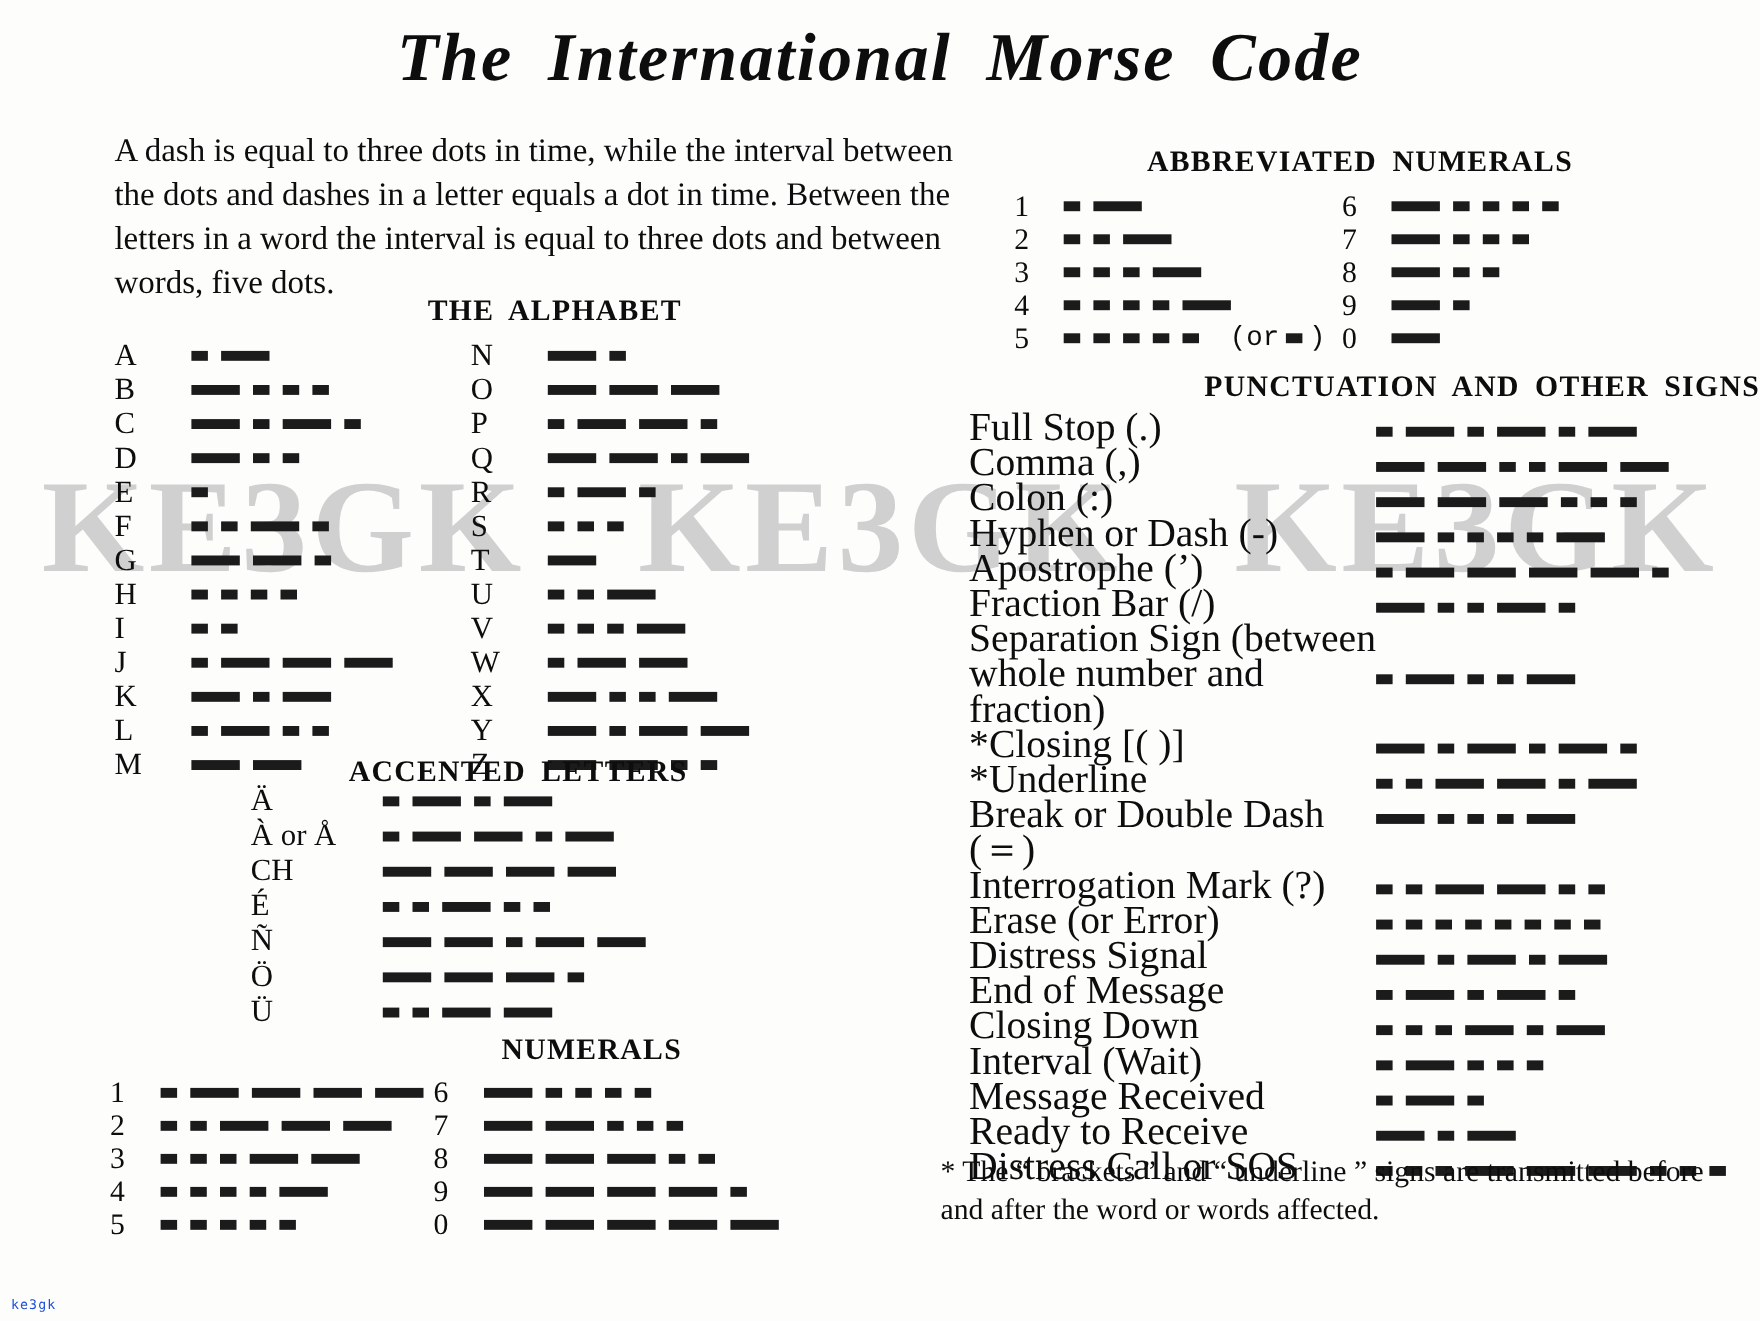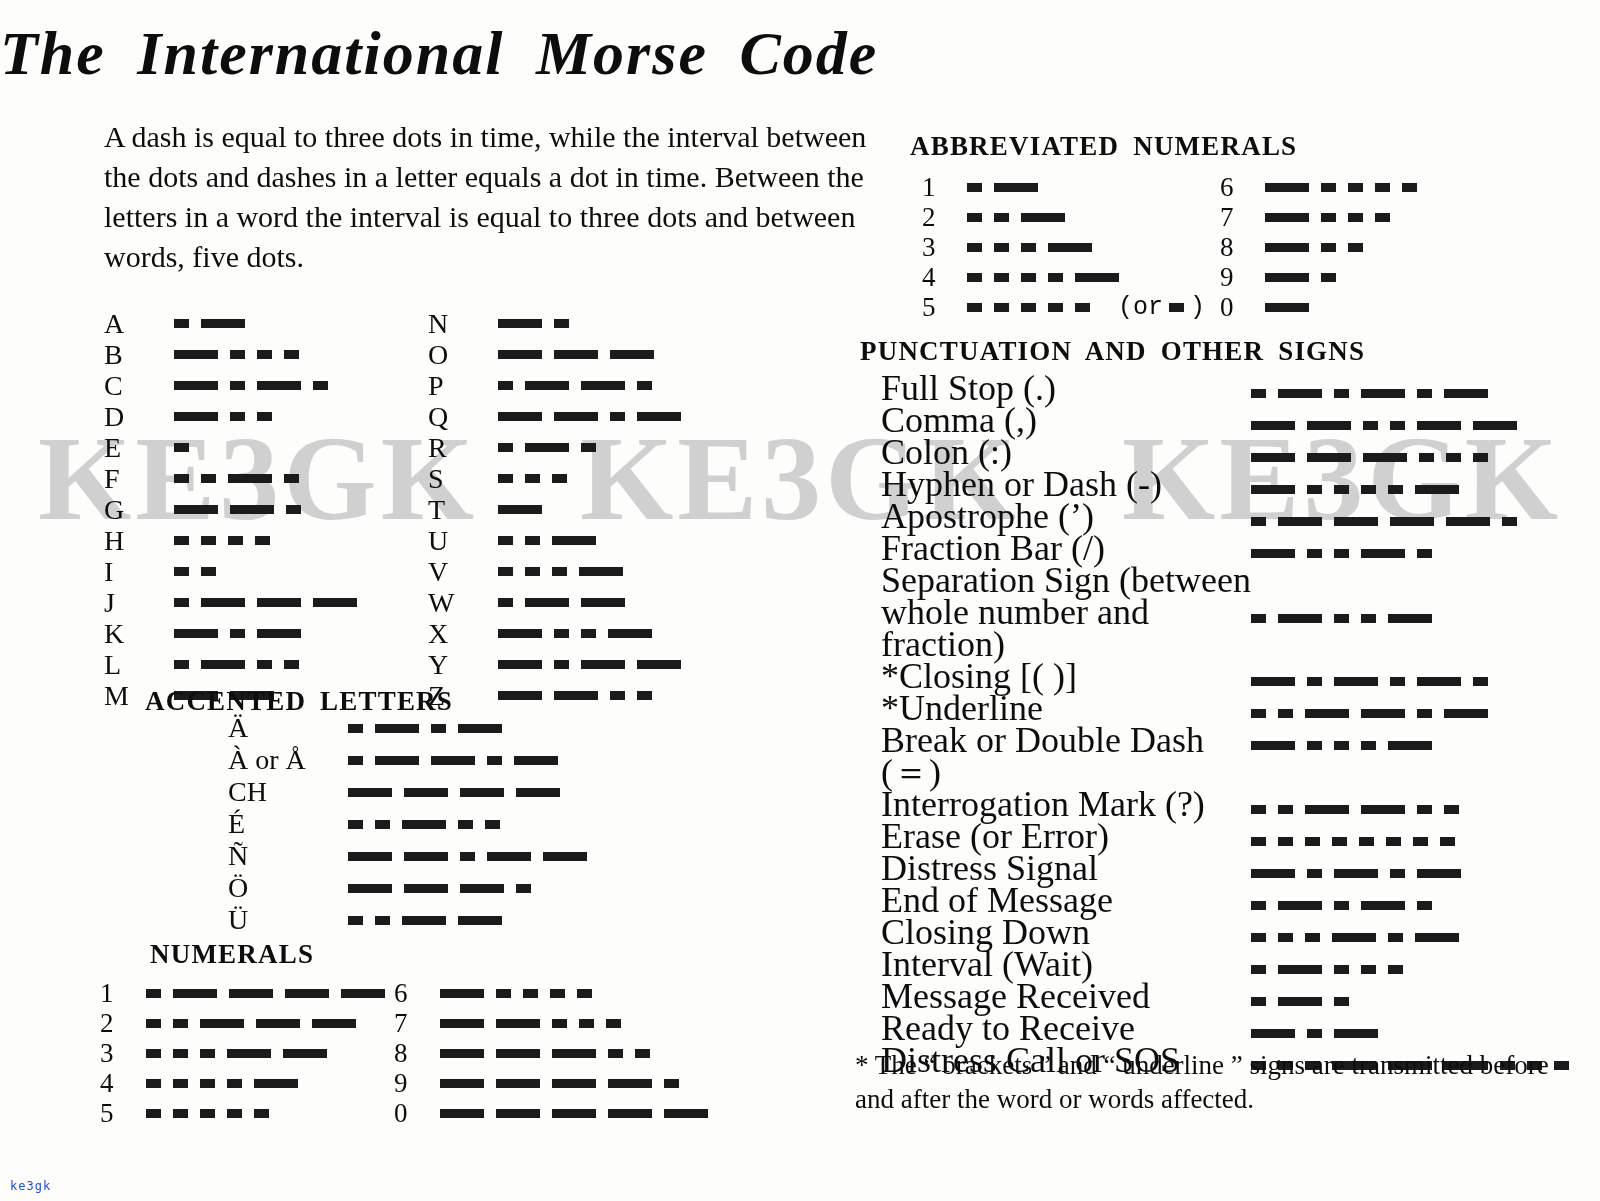--- a/index.html
+++ b/index.html
@@ -44,20 +44,21 @@
     z-index: 6;
     text-align: center;
   }
 
   
   .title {
     position: absolute;
     top: 18px;
     left: 0;
     width: 1600px;
+    text-align: center;
     font-family: "Liberation Serif", "DejaVu Serif", serif;
     font-style: italic;
     font-weight: bold;
     font-size: 62px;
     letter-spacing: 2px;
     word-spacing: 14px;
     z-index: 10;
   }
 
   
@@ -72,21 +73,21 @@
   }
 
   
   .sec-head {
     position: absolute;
     font-family: "Liberation Serif", "DejaVu Serif", serif;
     font-weight: bold;
     font-size: 27px;
     letter-spacing: 1.2px;
     word-spacing: 6px;
-    text-align: left;
+    text-align: right;
     z-index: 10;
   }
 
   
   .code-block { position: absolute; z-index: 10; }
   .row {
     display: flex;
     align-items: center;
     white-space: nowrap;
   }
@@ -168,20 +169,21 @@
 
 <div id="page">
 
   <div class="wm-row" style="top:410px;">KE3GK   KE3GK   KE3GK</div>
   <div class="wm-corner">ke3gk</div>
 
   <div class="title">The International Morse Code</div>
 
   <div class="intro">A dash is equal to three dots in time, while the interval between the dots and dashes in a letter equals a dot in time. Between the letters in a word the interval is equal to three dots and between words, five dots.</div>
 
+  <div class="sec-head" style="top:267px; left:150px; width:470px;">THE ALPHABET</div>
   <div class="code-block alpha" id="alpha-left" style="top:308px; left:104px;">
       <div class="row">
         <span class="lbl">A</span>
         <span class="pattern">
           <span class="dot"></span>
           <span class="dash"></span>
         </span>
       </div>
       <div class="row">
         <span class="lbl">B</span>

